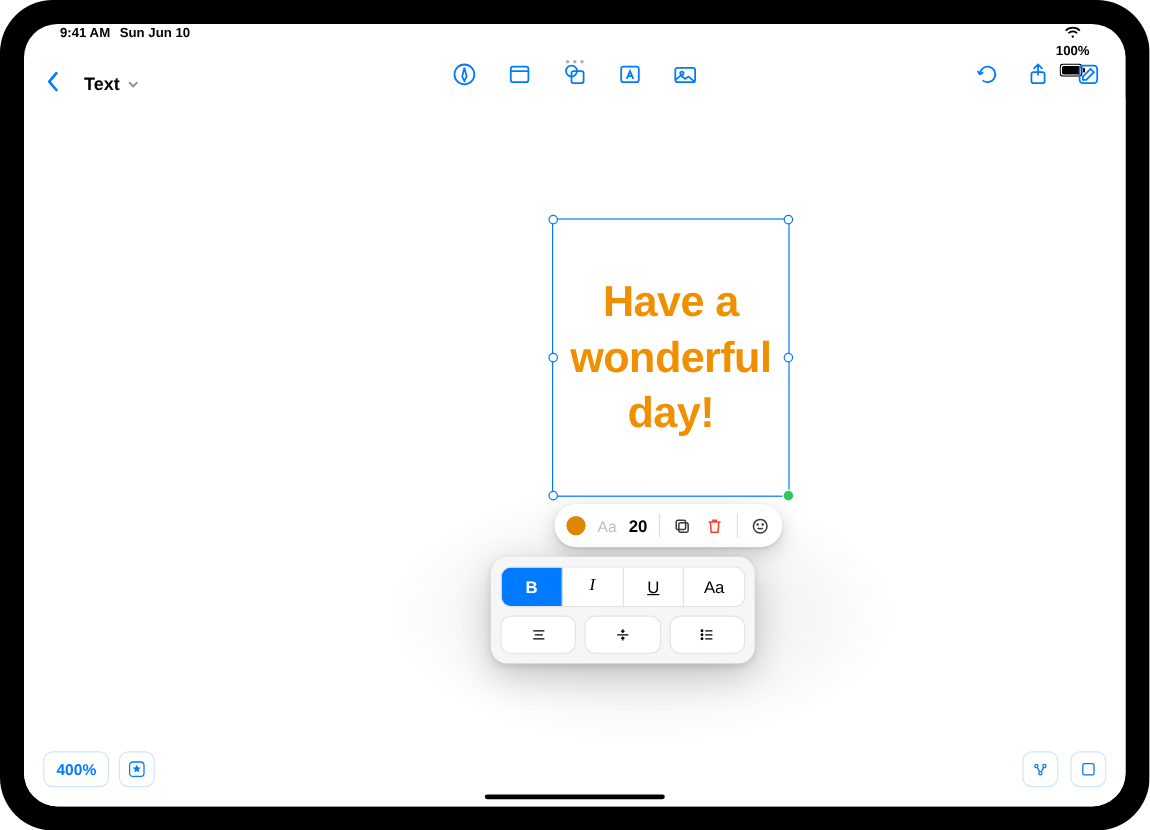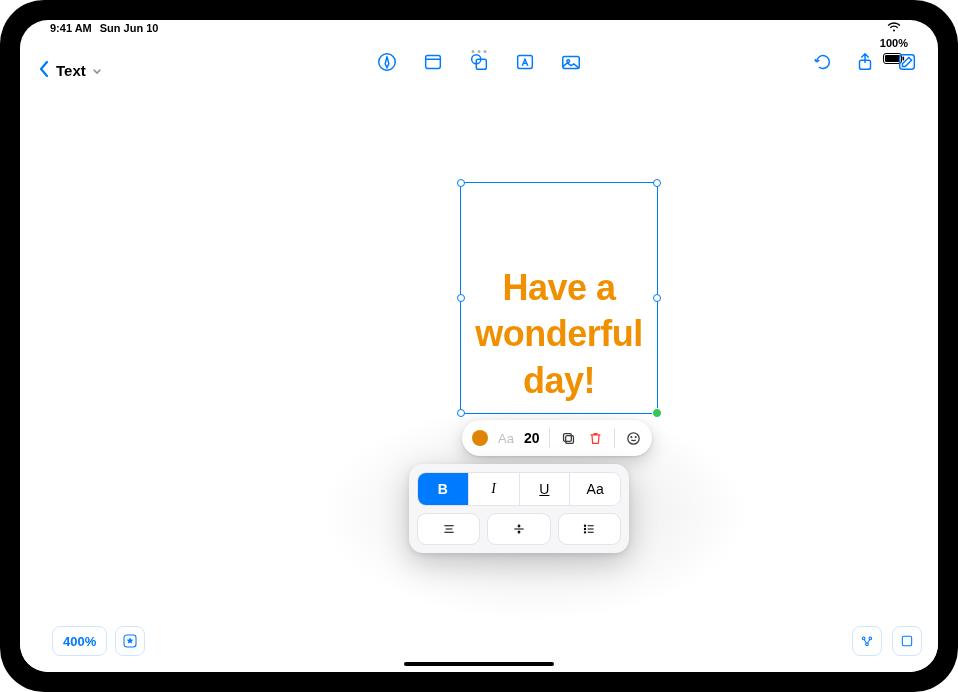--- a/index.html
+++ b/index.html
@@ -21,36 +21,36 @@
 .status-right { display: flex; align-items: center; gap: 4px; flex-direction: column; }
 .wifi-icon svg, .battery-icon svg { display: block; }
 
 .grabber { position: absolute; top: 30px; left: 50%; transform: translateX(-50%); display: flex; gap: 3px; }
 .grabber span { width: 3px; height: 3px; border-radius: 50%; background: #b0b0b0; }
 
 
 .toolbar {
   height: 40px; display: flex; align-items: center; justify-content: space-between; padding: 0 18px; position: relative;
 }
-.tb-left { display: flex; align-items: center; gap: 6px; margin-top: 16px; }
+.tb-left { display: flex; align-items: center; gap: 20px; margin-top: 16px; }
 .tb-center { position: absolute; left: 50%; transform: translateX(-50%); display: flex; align-items: center; gap: 20px; }
 .tb-right { display: flex; align-items: center; gap: 16px; }
 .back-chevron { color: #007aff; font-size: 20px; line-height: 1; font-weight: 400; }
 .tool-title { font-size: 15px; font-weight: 600; color: #000; }
 .tool-chevron { color: #8e8e93; font-size: 11px; margin-left: 2px; }
 .tool-icon { color: #007aff; display: flex; align-items: center; justify-content: center; width: 26px; height: 26px; }
 .tool-icon svg { width: 22px; height: 22px; stroke: #007aff; fill: none; stroke-width: 1.6; }
 
 
 .canvas { position: absolute; top: 62px; left: 0; right: 0; bottom: 0; background: #fff; }
 
 
 .textbox {
   position: absolute; top: 100px; left: 440px; width: 198px; height: 232px; border: 1px solid #007aff;
-  display: flex; align-items: flex-end; justify-content: center; padding: 8px;
+  display: flex; align-items: center; justify-content: center; padding: 8px;
 }
 .textbox-content { color: #f09000; font-size: 36px; font-weight: 700; text-align: center; line-height: 1.3; letter-spacing: -0.5px; }
 .handle { position: absolute; width: 8px; height: 8px; border-radius: 50%; background: #fff; border: 1px solid #007aff; }
 .handle.tl { top: -4px; left: -4px; }
 .handle.tr { top: -4px; right: -4px; }
 .handle.bl { bottom: -4px; left: -4px; }
 .handle.ml { top: 50%; left: -4px; margin-top: -4px; }
 .handle.mr { top: 50%; right: -4px; margin-top: -4px; }
 .handle.br { bottom: -5px; right: -5px; width: 10px; height: 10px; background: #34c759; border: 1px solid #fff; }
 
@@ -89,21 +89,21 @@
 .seg-btn:last-child { border-right: none; }
 .seg-btn.active { background: #007aff; color: #fff; }
 .seg-btn svg { width: 16px; height: 16px; stroke: currentColor; fill: none; stroke-width: 1.6; }
 .bold-l { font-weight: 800; }
 .italic-l { font-style: italic; font-family: Georgia, serif; }
 .row2 .seg-btn { flex: 1; }
 .row2 { gap: 7px; background: transparent; border: none; border-radius: 0; overflow: visible; }
 .row2 .seg-btn { border: 1px solid #e4e4e8; border-radius: 9px; }
 
 
-.zoom-group { position: absolute; left: 32px; bottom: 16px; display: flex; gap: 8px; align-items: center; }
+.zoom-group { position: absolute; left: 16px; bottom: 16px; display: flex; gap: 8px; align-items: center; }
 .zoom-btn { height: 30px; padding: 0 10px; border: 1px solid #cfe6fb; border-radius: 8px; color: #007aff; font-weight: 700; font-size: 13px; display: flex; align-items: center; background: #fff; }
 .star-btn { width: 30px; height: 30px; border: 1px solid #cfe6fb; border-radius: 8px; color: #007aff; display: flex; align-items: center; justify-content: center; background: #fff; }
 .star-btn svg { width: 16px; height: 16px; }
 
 .br-group { position: absolute; right: 16px; bottom: 16px; display: flex; gap: 10px; }
 .br-btn { width: 30px; height: 30px; border: 1px solid #cfe6fb; border-radius: 8px; display: flex; align-items: center; justify-content: center; color: #007aff; background: #fff; }
 .br-btn svg { width: 16px; height: 16px; stroke: #007aff; fill: none; stroke-width: 1.6; }
 
 .home-indicator { position: absolute; bottom: 6px; left: 50%; transform: translateX(-50%); width: 150px; height: 4px; background: #000; border-radius: 3px; }
 </style>

